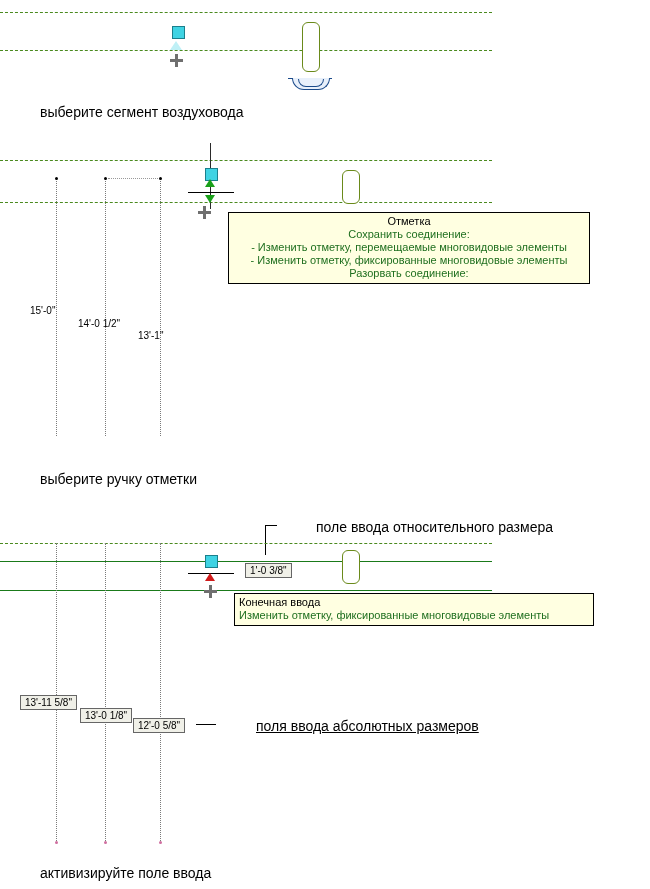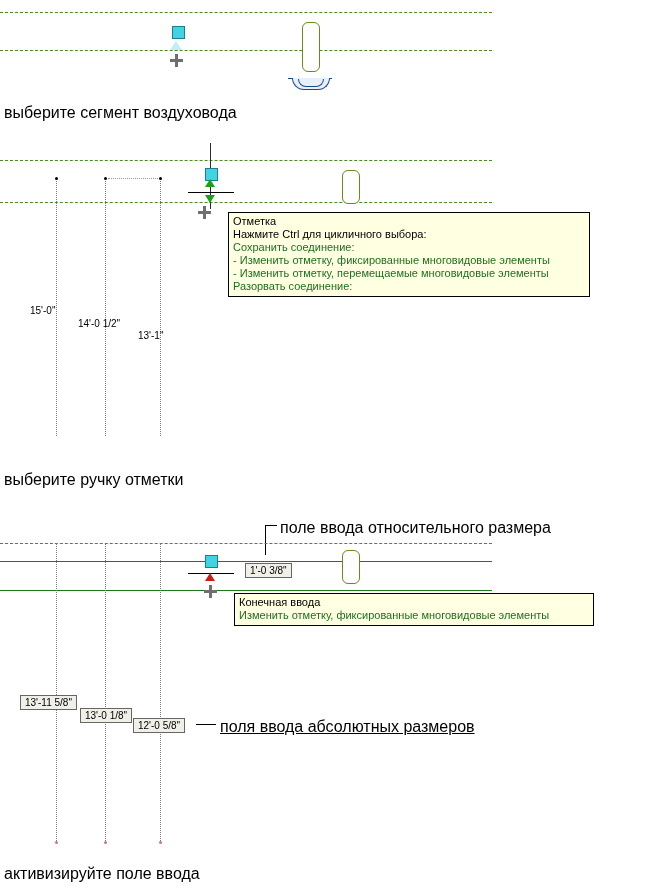--- a/index.html
+++ b/index.html
@@ -5,21 +5,21 @@
   html,body{margin:0;padding:0;}
   body{
     width:650px;height:889px;position:relative;background:#ffffff;
     font-family:"Liberation Sans", sans-serif;font-size:11px;color:#000;
     overflow:hidden;
   }
   .panel{position:absolute;}
   .hline{position:absolute;height:0;border-top:1px dashed #4a8a1f;}
   .hline.solid{border-top:1px solid #1a7a1a;}
   .vline{position:absolute;width:0;border-left:1px dotted #7a7a7a;}
-  .caption{position:absolute;font-size:16px;color:#000;}
+  .caption{position:absolute;font-size:14px;color:#000;margin-left:36px;}
   .dim-label{position:absolute;font-size:10px;color:#000;white-space:nowrap;}
   .dot{position:absolute;width:3px;height:3px;border-radius:50%;background:#000;}
   .dot.pink{background:#d06fa0;}
   
   .tooltip{
     position:absolute;border:1px solid #000;background:#ffffe1;
     padding:2px 4px 3px 4px;line-height:13px;font-size:11px;
   }
   .tooltip .t-title{color:#000;}
   .tooltip .t-line{color:#1f6f1f;}
@@ -69,21 +69,21 @@
   <div class="riser" style="left:302px;top:22px;width:16px;height:48px;"></div>
   <div style="position:absolute;left:288px;top:68px;width:44px;height:22px;">
     <div style="position:absolute;left:0;top:10px;width:44px;height:0;border-top:1px solid #1a4a8a;"></div>
     <div style="position:absolute;left:4px;top:10px;width:36px;height:11px;border:1px solid #1a4a8a;border-top:none;border-radius:0 0 18px 18px;background:#e8f0fb;"></div>
     <div style="position:absolute;left:10px;top:11px;width:24px;height:7px;border:1px solid #1a4a8a;border-top:none;border-radius:0 0 12px 12px;"></div>
   </div>
 
   <div class="caption" style="left:4px;top:104px;">выберите сегмент воздуховода</div>
 </div>
 
-<div class="panel" style="left:0;top:140px;width:650px;height:350px;">
+<div class="panel" style="left:0;top:140px;width:650px;height:350px;text-align:center;">
   <div class="hline" style="left:0;top:20px;width:492px;"></div>
   <div class="hline" style="left:0;top:62px;width:492px;"></div>
 
   <div class="vline" style="left:56px;top:38px;height:258px;"></div>
   <div class="vline" style="left:105px;top:38px;height:258px;"></div>
   <div class="vline" style="left:160px;top:38px;height:258px;"></div>
 
   <div class="dot" style="left:55px;top:37px;"></div>
   <div class="dot" style="left:104px;top:37px;"></div>
   <div class="dot" style="left:159px;top:37px;"></div>
@@ -97,24 +97,23 @@
   <div class="green-arrow down" style="left:205px;top:55px;"></div>
   <div class="cross" style="left:198px;top:66px;">
     <i class="h"></i>
       <i class="v"></i>
   </div>
 
   <div class="riser" style="left:342px;top:30px;width:16px;height:32px;"></div>
 
   <div class="tooltip" style="left:228px;top:72px;width:352px;">
     <div class="t-title">Отметка</div>
-    <div class="t-title">Нажмите Ctrl для цикличного выбора:</div>
     <div class="t-line">Сохранить соединение:</div>
+    <div class="t-line">- Изменить отметку, перемещаемые многовидовые элементы</div>
     <div class="t-line">- Изменить отметку, фиксированные многовидовые элементы</div>
-    <div class="t-line">- Изменить отметку, перемещаемые многовидовые элементы</div>
     <div class="t-line">Разорвать соединение:</div>
   </div>
 
   <div class="dim-label" style="left:30px;top:165px;">15'-0"</div>
   <div class="dim-label" style="left:78px;top:178px;">14'-0 1/2"</div>
   <div class="dim-label" style="left:138px;top:190px;">13'-1"</div>
 
   <div class="caption" style="left:4px;top:331px;">выберите ручку отметки</div>
 </div>
 

